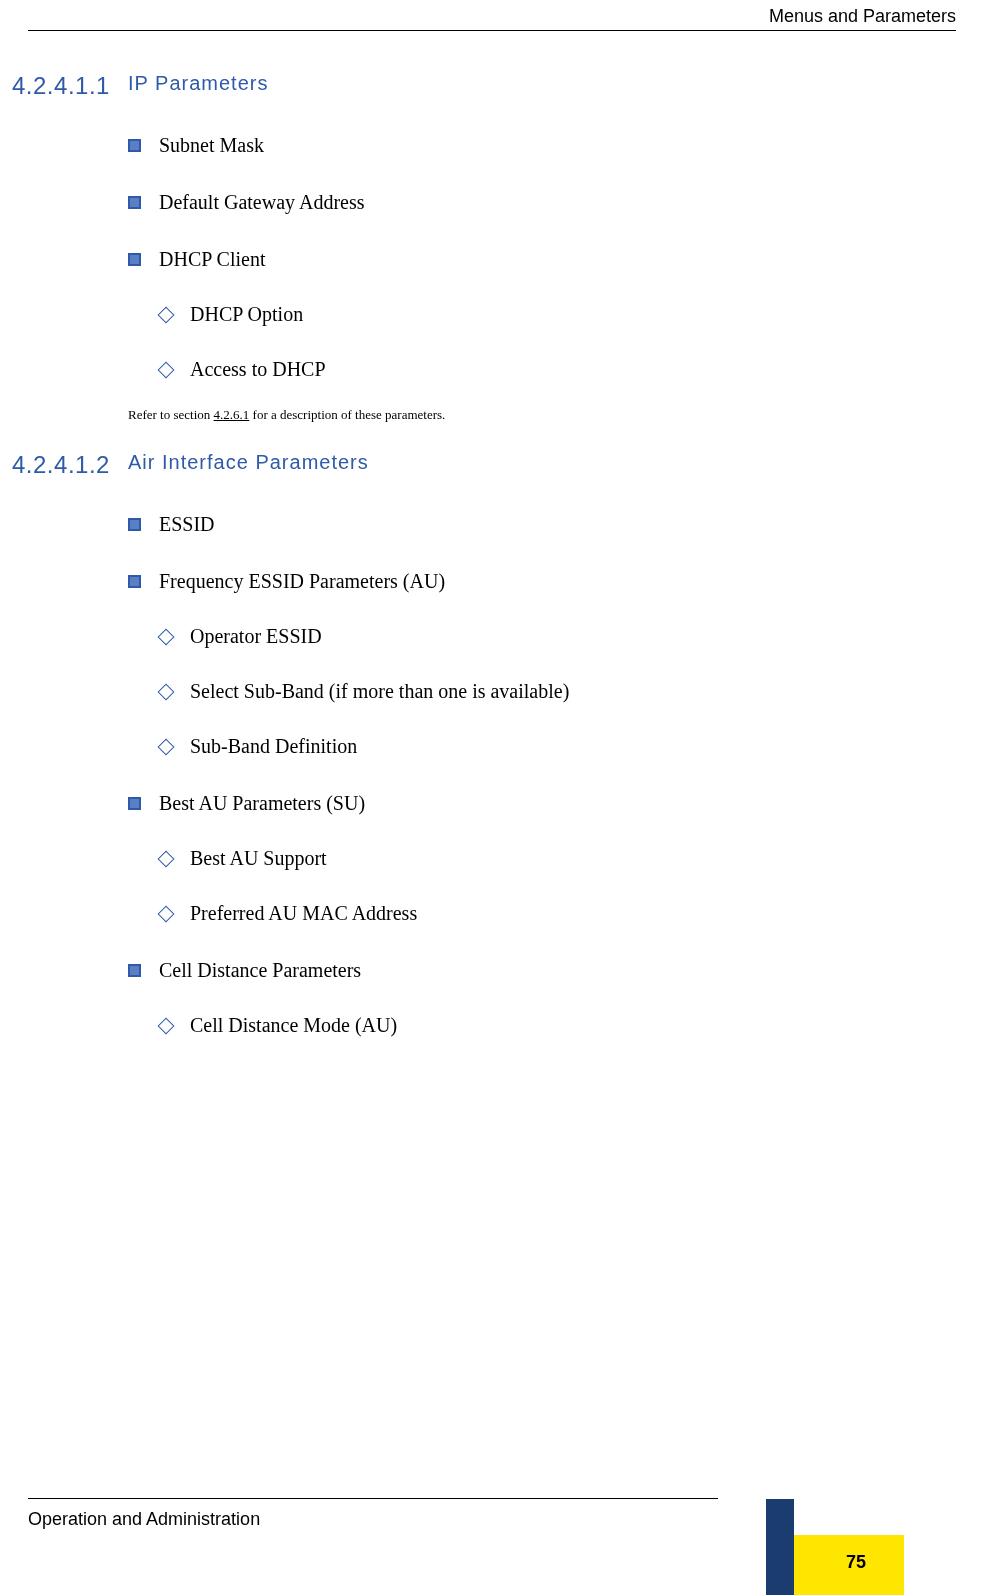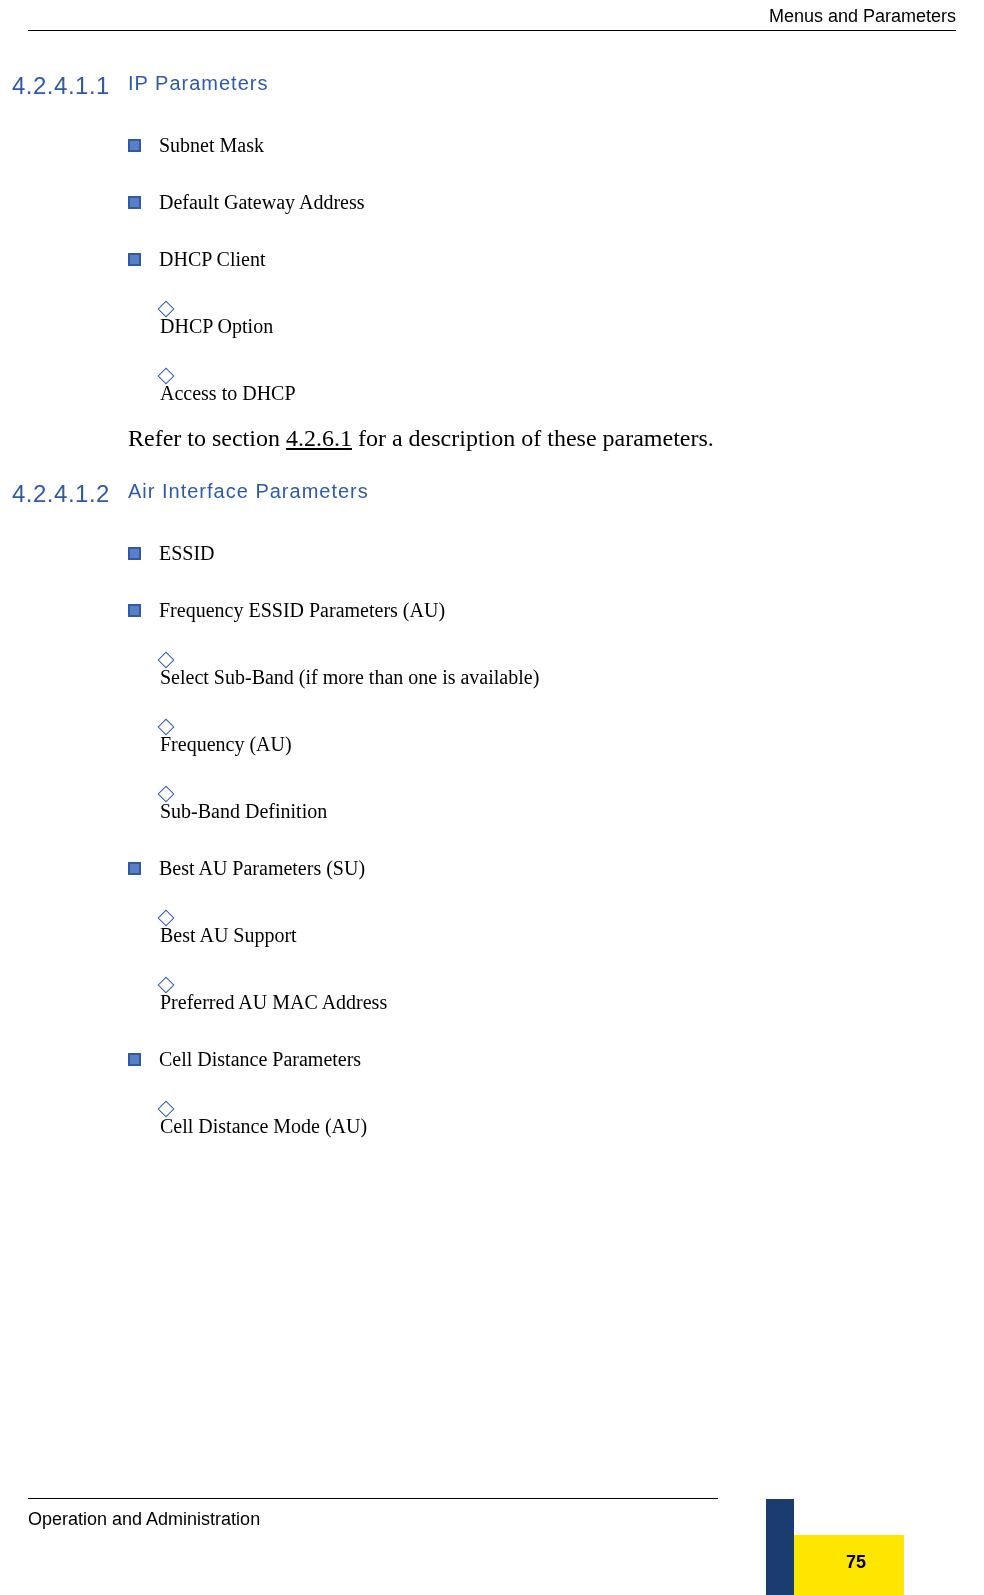--- a/index.html
+++ b/index.html
@@ -74,42 +74,42 @@
       flex-shrink: 0;
       margin-right: 18px;
     }
     .bullet-text {
       font-family: Georgia, 'Times New Roman', serif;
       font-size: 20px;
       color: #000;
     }
     .diamond-item {
       display: flex;
+      align-items: center;
       margin-top: 32px;
       margin-left: 32px;
-      flex-direction: column;
     }
     .diamond-icon {
       width: 12px;
       height: 12px;
       border: 1.5px solid #2e5aa8;
       transform: rotate(45deg);
       flex-shrink: 0;
       margin-right: 18px;
     }
     .diamond-text {
       font-family: Georgia, 'Times New Roman', serif;
       font-size: 20px;
       color: #000;
     }
     .para {
       font-family: Georgia, 'Times New Roman', serif;
-      font-size: 24px;
-      color: #000;
-      margin-top: 20px;
+      font-size: 13px;
+      color: #000;
+      margin-top: 26px;
     }
     .link {
       text-decoration: underline;
       color: #000;
     }
     .section2-wrap {
       margin-top: 28px;
     }
     .footer-line {
       position: absolute;
@@ -202,28 +202,28 @@
 
     <div class="bullet-item">
       <div class="bullet-icon"></div>
       <div class="bullet-text">ESSID</div>
     </div>
 
     <div class="bullet-item">
       <div class="bullet-icon"></div>
       <div class="bullet-text">Frequency ESSID Parameters (AU)</div>
     </div>
+    <div class="diamond-item">
+      <div class="diamond-icon"></div>
+      <div class="diamond-text">Operator ESSID</div>
+    </div>
 
     <div class="diamond-item">
       <div class="diamond-icon"></div>
       <div class="diamond-text">Select Sub-Band (if more than one is available)</div>
-    </div>
-    <div class="diamond-item">
-      <div class="diamond-icon"></div>
-      <div class="diamond-text">Frequency (AU)</div>
     </div>
     <div class="diamond-item">
       <div class="diamond-icon"></div>
       <div class="diamond-text">Sub-Band Definition</div>
     </div>
 
     <div class="bullet-item">
       <div class="bullet-icon"></div>
       <div class="bullet-text">Best AU Parameters (SU)</div>
     </div>

